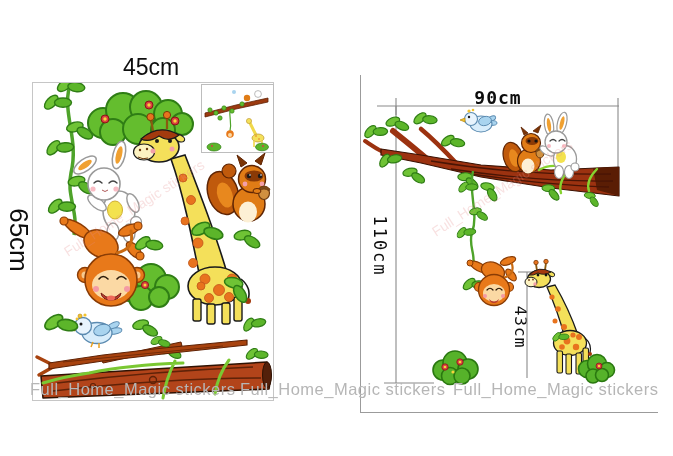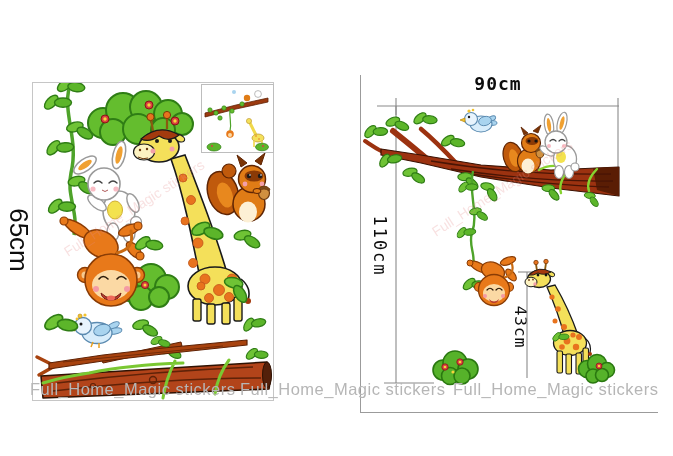--- a/index.html
+++ b/index.html
@@ -10,38 +10,39 @@
   .inset{position:absolute;left:168px;top:1px;width:71px;height:67px;
          border:1px solid #bdbdbd;background:#ffffff;}
   .panel-wall{position:absolute;left:360px;top:75px;width:297px;height:337px;
               border-left:1px solid #9b9b9b;border-bottom:1px solid #9b9b9b;}
   .panel-wall svg{position:absolute;left:0;top:0;}
   .dim-label{position:absolute;color:#0d0d0d;white-space:nowrap;text-align:center;}
   .lbl-45{left:122px;top:54px;width:58px;font-size:23px;}
   .lbl-65{left:-21px;top:227px;width:80px;height:26px;line-height:26px;font-size:26px;
           transform:rotate(90deg);}
   .mono{font-family:"DejaVu Sans Mono",monospace;letter-spacing:1px;}
-  .lbl-90{left:470px;top:73px;width:56px;font-size:18px;font-weight:bold;}
+  .lbl-90{left:470px;top:87px;width:56px;font-size:18px;font-weight:bold;}
   .lbl-110{left:335px;top:237px;width:90px;height:18px;line-height:18px;font-size:17px;
            letter-spacing:2px;transform:rotate(90deg);}
   .lbl-43{left:485px;top:319px;width:70px;height:16px;line-height:16px;font-size:16px;
           transform:rotate(90deg);}
   .wm{position:absolute;top:380px;font-size:16.5px;color:#b6b6b6;white-space:nowrap;
       letter-spacing:0.5px;z-index:30;}
   .wm1{left:30px;} .wm2{left:240px;} .wm3{left:453px;}
   .diagwm{position:absolute;font-size:14px;color:rgba(228,140,140,0.26);white-space:nowrap;
           transform:rotate(-33deg);z-index:5;}
   .dwm-left{left:52px;top:200px;}
   .dwm-right{left:420px;top:180px;}
 </style>
 </head>
 <body>
 
 <div class="stage">
 
+  <div class="dim-label lbl-45">45cm</div>
   <div class="dim-label lbl-65">65cm</div>
   <div class="dim-label mono lbl-90">90cm</div>
   <div class="dim-label mono lbl-110">110cm</div>
   <div class="dim-label mono lbl-43">43cm</div>
 
   <div class="diagwm dwm-left">Full_Home_Magic stickers</div>
   <div class="diagwm dwm-right">Full_Home_Magic stickers</div>
 
   <div class="panel-sheet">
     <svg width="240" height="317" viewBox="0 0 240 317">

